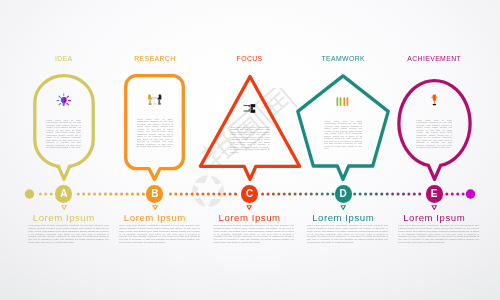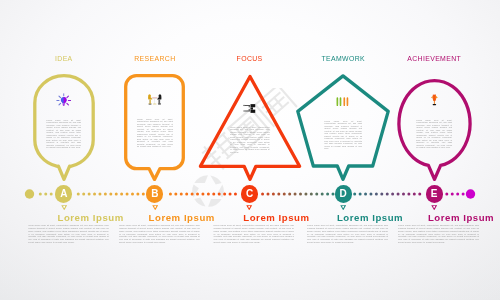--- a/index.html
+++ b/index.html
@@ -13,21 +13,21 @@
            linear-gradient(183deg, #ebebed 0%, #eaeaec 34%, #e9eaec 72%, #e8e9eb 100%);}
   .abs{position:absolute;}
   .step-label{position:absolute;top:53.8px;text-align:center;font-size:6.9px;
               letter-spacing:.38px;font-weight:400;line-height:9px;white-space:nowrap;}
   .shape-svg{position:absolute;top:74.2px;}
   .shape-svg > svg{position:absolute;top:0;}
   .icon-wrap{position:absolute;}
   .body-para{position:absolute;}
   .microtext{color:#9b9b9b;text-align:justify;overflow:hidden;
              font-family:"Liberation Sans",sans-serif;word-spacing:.2px;}
-  .lorem-title{position:absolute;text-align:right;font-size:9.6px;font-weight:700;
+  .lorem-title{position:absolute;text-align:center;font-size:9.6px;font-weight:400;
                letter-spacing:.55px;white-space:nowrap;line-height:11px;}
 </style>
 </head>
 <body>
 
 <div id="stage">
   <div id="watermark-layer">
    <svg class="abs" width="34" height="34" viewBox="0 0 34 34" style="left:190.8px;top:173.5px;opacity:.5">
      <g fill="#d8d8d8">
        <path d="M17 1.2 A15.8 15.8 0 0 0 3.3 9.1 L13.9 9.1 Z"></path>

